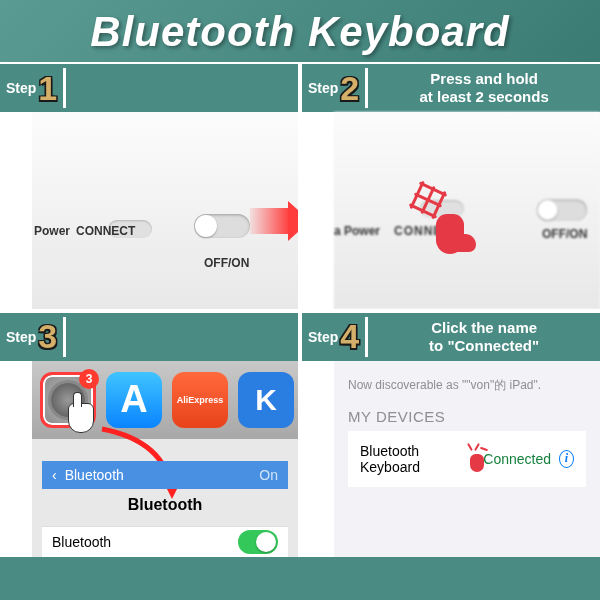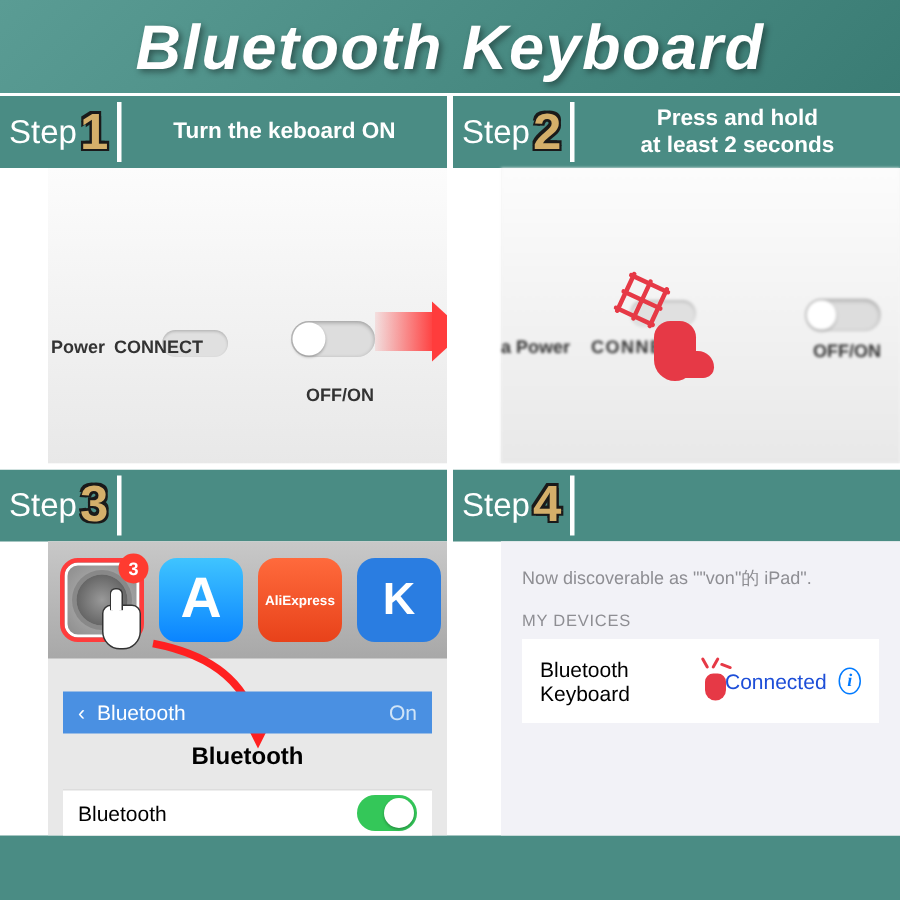--- a/index.html
+++ b/index.html
@@ -8,21 +8,21 @@
   .title-section { text-align: center; padding: 8px 0 6px; position: relative; }
   .title-section::before { content: ''; position: absolute; inset: 0; background: linear-gradient(135deg, #5a9c94 0%, #4a8c84 50%, #3a7c74 100%); z-index: -1; }
   .main-title { font-size: 42px; font-weight: 900; color: #fff; font-style: italic; letter-spacing: 1px; text-shadow: 2px 2px 4px rgba(0,0,0,0.4); }
   .subtitle-box { display: inline-block; background: #1a1a1a; color: #d4af6a; padding: 4px 20px; font-size: 18px; font-weight: bold; border: 1px solid #d4af6a; margin-top: 2px; }
   
   .grid { display: grid; grid-template-columns: 1fr 1fr; grid-template-rows: 1fr 1fr; gap: 4px; height: 495px; background: #fff; padding-top: 2px; }
   .cell { position: relative; overflow: hidden; }
   
   .step-header { display: flex; background: #4a8c84; height: 48px; }
   .step-label { display: flex; align-items: center; padding: 0 6px; }
-  .step-text { color: #fff; font-weight: normal; font-size: 22px; margin-right: 2px; }
+  .step-text { color: #fff; font-weight: bold; font-size: 14px; margin-right: 2px; }
   .step-num { font-size: 34px; font-weight: 900; color: #d4af6a; font-family: 'Arial Black', sans-serif; text-shadow: 1.5px 1.5px 0 #1a1a1a, -1.5px -1.5px 0 #1a1a1a, 1.5px -1.5px 0 #1a1a1a, -1.5px 1.5px 0 #1a1a1a; }
   .vbar { width: 3px; background: #fff; margin: 4px 0; }
   .step-instr { flex: 1; display: flex; align-items: center; justify-content: center; color: #fff; font-weight: bold; font-size: 15px; text-align: center; line-height: 1.2; padding: 0 4px; }
   
   .step-content { height: calc(100% - 48px); background: #f5f5f5; position: relative; margin-left: 32px; }
   
   
   .kbd-surface { position: absolute; inset: 0; background: linear-gradient(to bottom, #fcfcfc 0%, #f0f0f0 60%, #e8e8e8 100%); }
   .kbd-surface.blur { filter: blur(1px); }
   .kbd-label { position: absolute; font-size: 12px; color: #333; font-weight: bold; }
@@ -62,24 +62,24 @@
   
   .curve-arrow { position: absolute; top: 60px; left: 58px; }
   .curve-arrow svg { overflow: visible; }
   
   .hand-cursor { position: absolute; width: 26px; height: 30px; background: #fff; border: 1.5px solid #333; border-radius: 6px 6px 12px 12px; }
   .hand-cursor::before { content: ''; position: absolute; width: 7px; height: 14px; background: #fff; border: 1.5px solid #333; border-bottom: none; border-radius: 4px 4px 0 0; top: -12px; left: 4px; }
   
   
   .ios-settings { position: absolute; inset: 0; background: #f2f2f7; padding: 16px 14px; font-size: 13px; }
   .discover-text { color: #8e8e93; font-size: 12px; margin-bottom: 14px; }
-  .section-hdr { color: #8e8e93; font-size: 11px; letter-spacing: 0.5px; margin-bottom: 6px; }
+  .section-hdr { color: #8e8e93; font-size: 15px; letter-spacing: 0.5px; margin-bottom: 6px; }
   .dev-row { background: #fff; padding: 12px 12px; display: flex; align-items: center; font-size: 14px; border-radius: 0; }
   .dev-name { color: #000; }
-  .dev-status { margin-left: auto; color: #1d4ed8; margin-right: 8px; }
+  .dev-status { margin-left: auto; color: #15803d; margin-right: 8px; }
   .info-i { width: 18px; height: 18px; border: 1.5px solid #007aff; border-radius: 50%; color: #007aff; display: flex; align-items: center; justify-content: center; font-size: 12px; font-style: italic; font-family: serif; font-weight: bold; }
   .other-hdr { margin-top: 18px; display: flex; align-items: center; gap: 8px; }
   .spinner { width: 14px; height: 14px; border: 2px solid #ccc; border-top-color: #666; border-radius: 50%; }
   .mini-press { position: relative; width: 22px; height: 22px; margin-left: 6px; }
   .mini-press .f { position: absolute; width: 14px; height: 18px; background: #e63946; border-radius: 8px 8px 10px 10px; top: 6px; left: 4px; }
   .mini-press .b1, .mini-press .b2, .mini-press .b3 { position: absolute; width: 8px; height: 2px; background: #e63946; border-radius: 1px; }
   .mini-press .b1 { top: -2px; left: 7px; transform: rotate(-60deg); }
   .mini-press .b2 { top: 0px; left: 14px; transform: rotate(20deg); }
   .mini-press .b3 { top: -2px; left: 0px; transform: rotate(60deg); }
 </style>
@@ -92,21 +92,20 @@
 
 <div class="grid">
 
   <div class="cell">
     <div class="step-header">
       <div class="step-label">
         <span class="step-text">Step</span>
         <span class="step-num">1</span>
       </div>
       <div class="vbar"></div>
-      <div class="step-instr">Turn the keboard ON</div>
     </div>
     <div class="step-content">
       <div class="kbd-surface">
         <span class="kbd-label" style="top:112px;left:2px">Power</span>
         <div class="kbd-slot" style="top:108px;left:76px"></div>
         <span class="kbd-label" style="top:112px;left:44px">CONNECT</span>
         <div class="switch-track" style="top:102px;left:162px"></div>
         <span class="kbd-label" style="top:144px;left:172px">OFF/ON</span>
         <div class="red-arrow" style="top:96px;left:218px">
           <div class="red-arrow-body"></div>
@@ -185,20 +184,22 @@
     </div>
   </div>
 
   <div class="cell">
     <div class="step-header">
       <div class="step-label">
         <span class="step-text">Step</span>
         <span class="step-num">4</span>
       </div>
       <div class="vbar"></div>
+      <div class="step-instr" style="white-space:pre-line">Click the name
+to "Connected"</div>
     </div>
     <div class="step-content">
       <div class="ios-settings">
         <div class="discover-text">Now discoverable as ""von"的 iPad".</div>
         <div class="section-hdr">MY DEVICES</div>
         <div class="dev-row">
           <span class="dev-name">Bluetooth  Keyboard</span>
           <div class="mini-press">
             <div class="b1"></div>
               <div class="b2"></div>

